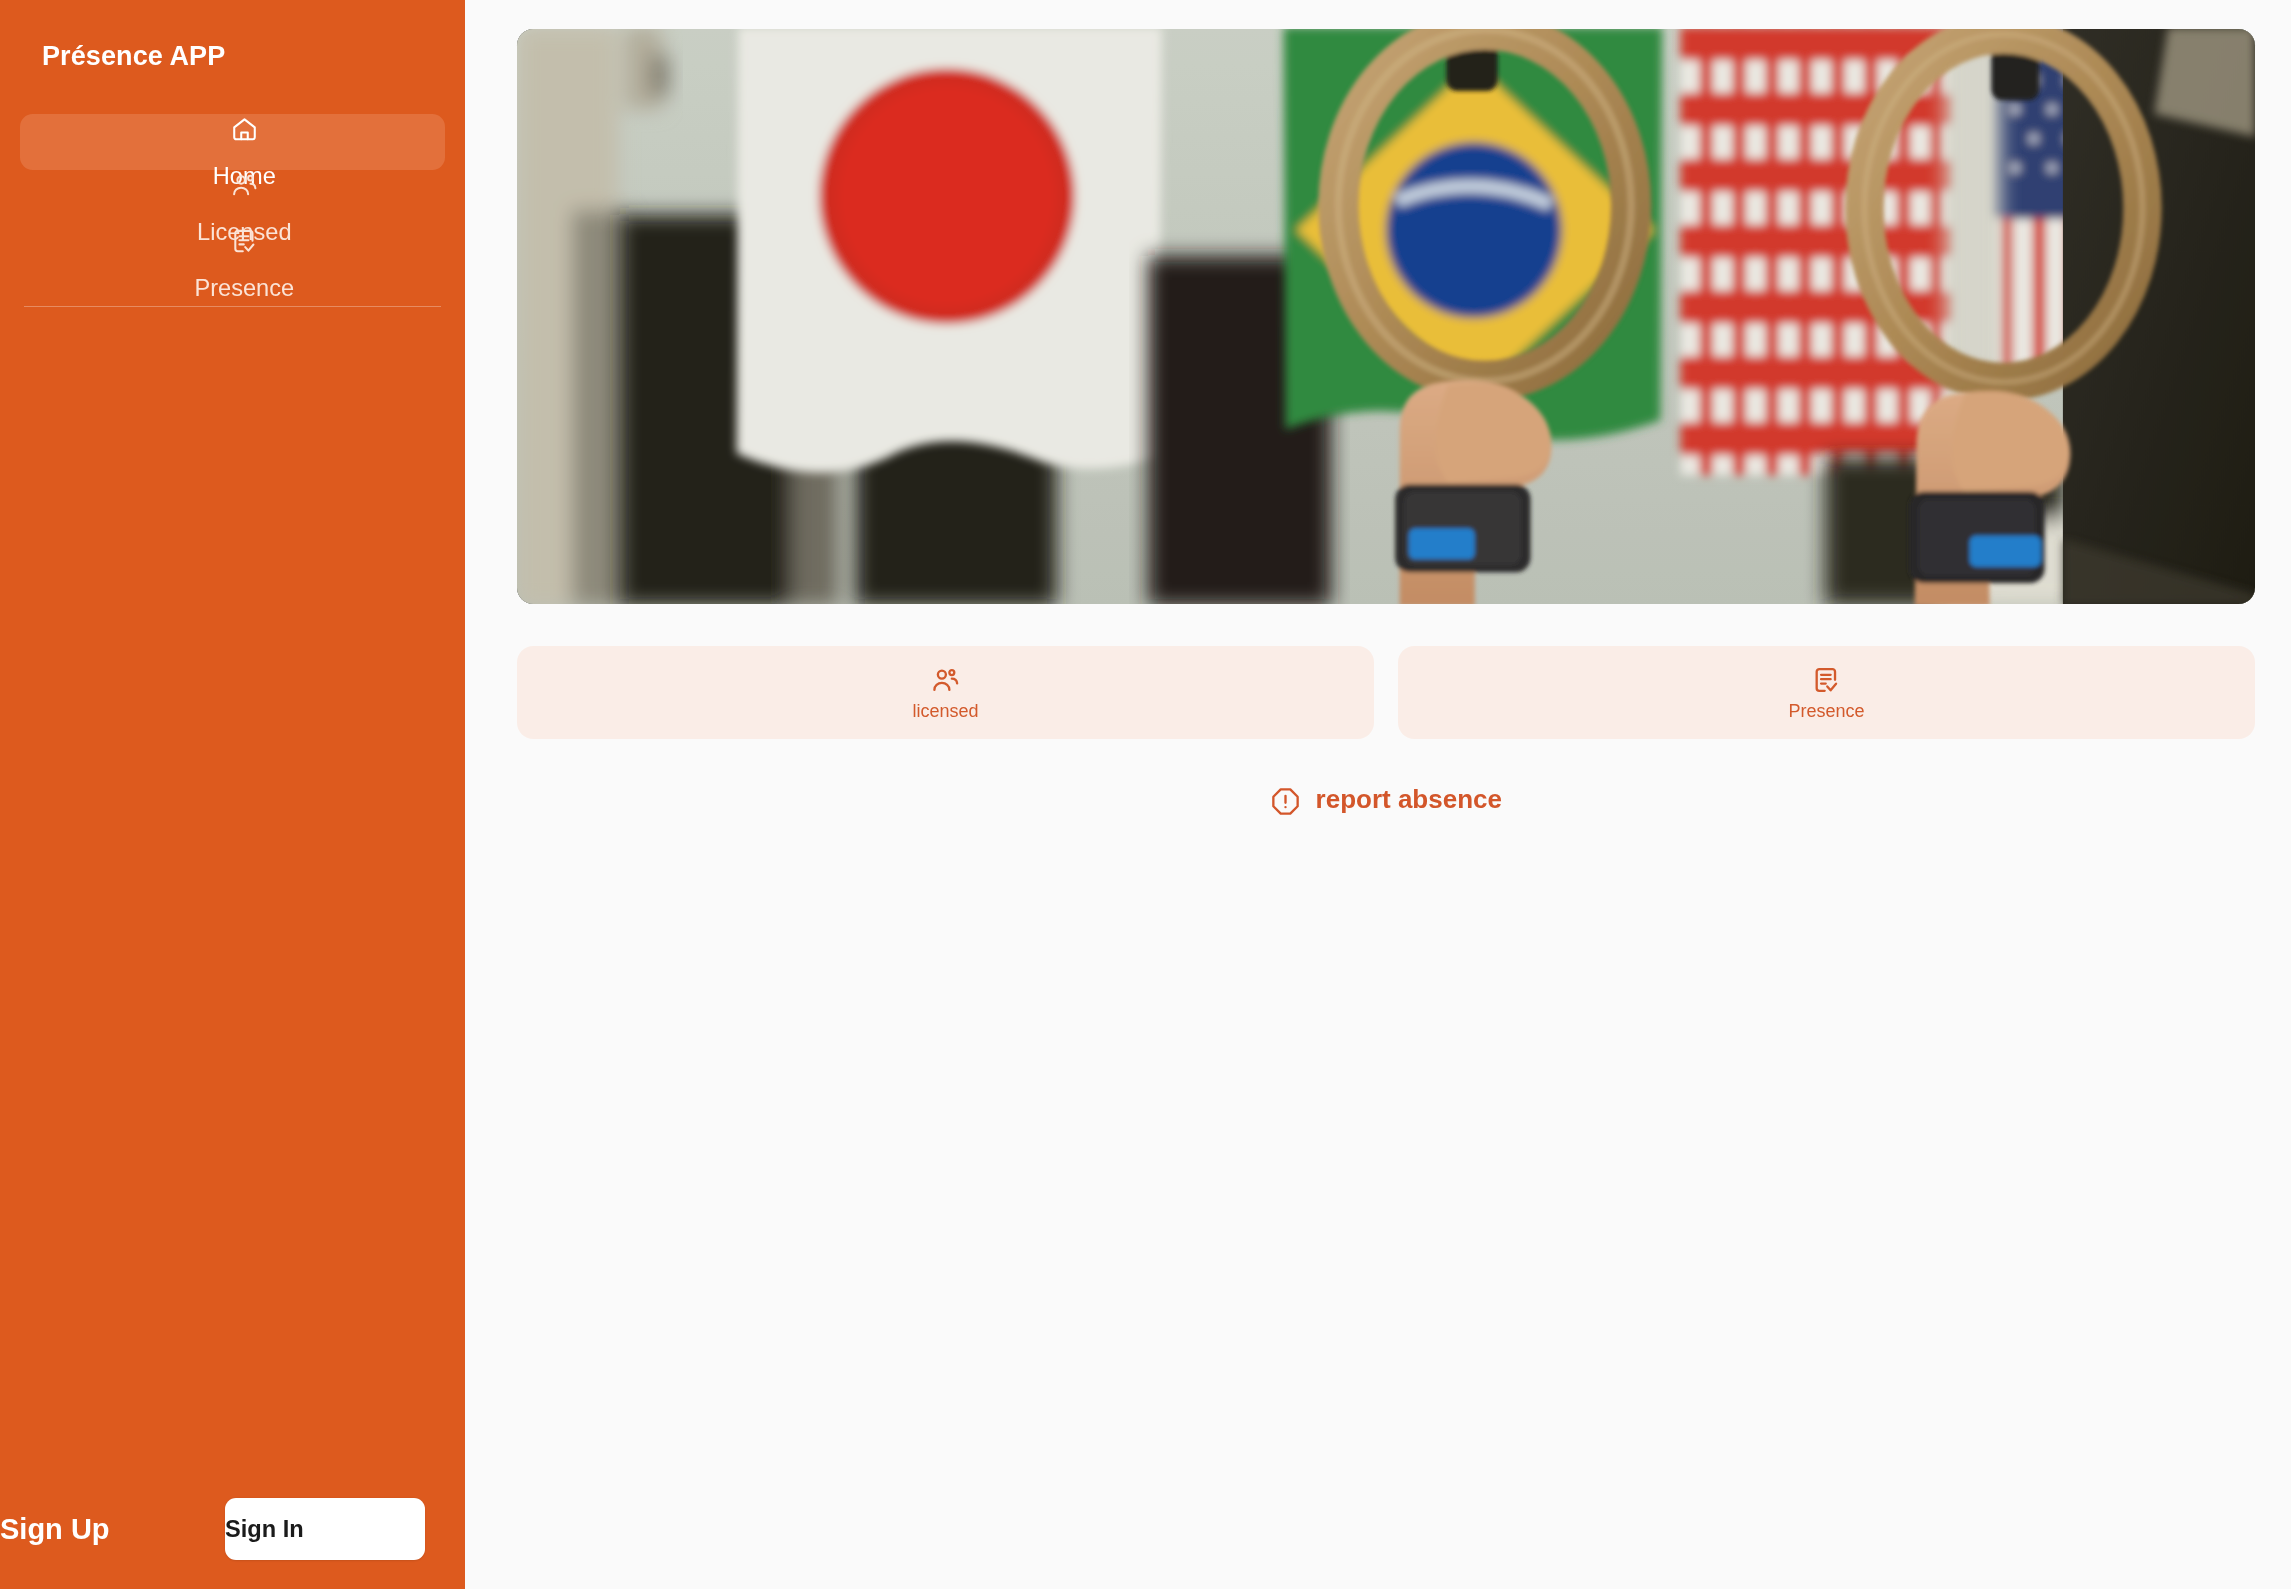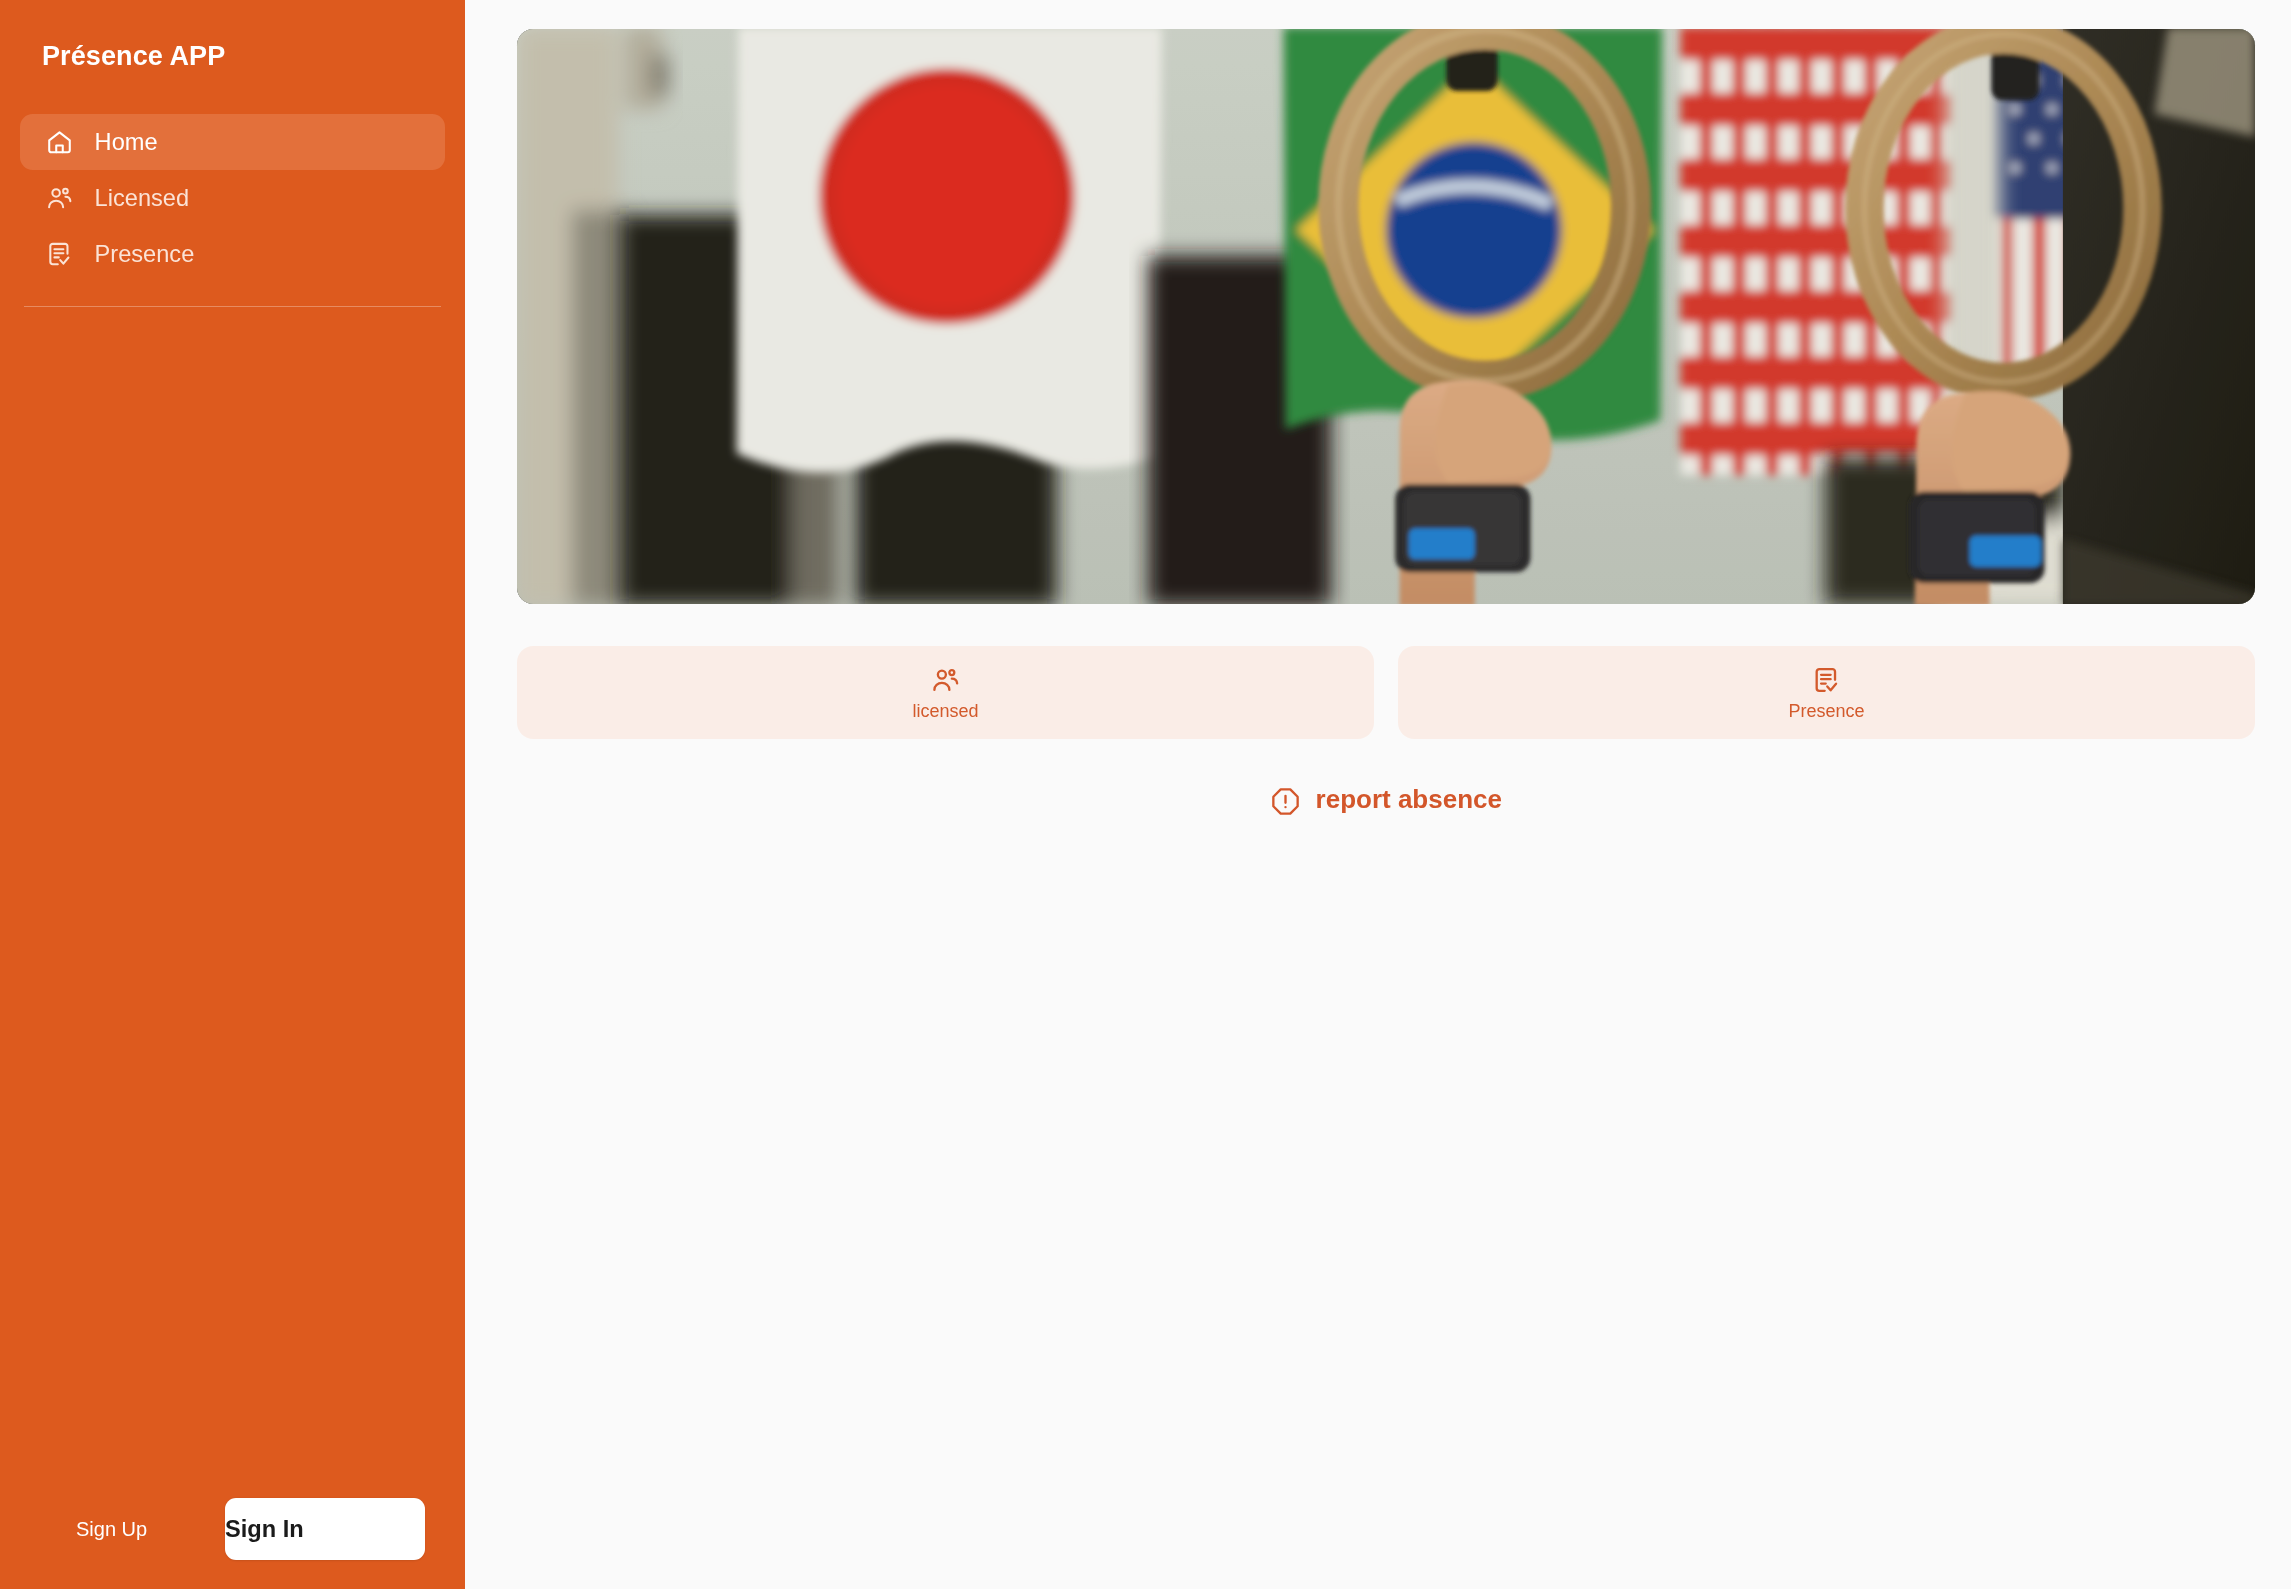--- a/index.html
+++ b/index.html
@@ -48,20 +48,21 @@
     display: flex;
     align-items: center;
     gap: 20px;
     height: 56px;
     padding-left: 23.6px;
     border-radius: 12.7px;
     color: #FBE3D6;
     font-size: 23.6px;
     cursor: pointer;
     user-select: none;
+    flex-direction: column;
   }
   .nav-item .nav-label { line-height: 1; white-space: nowrap; }
   .nav-item.active {
     background: #E3703B;
     color: #FFFFFF;
   }
   .nav-item .nav-icon {
     width: 31px; height: 31px;
     display: flex; align-items: center; justify-content: center;
     flex: 0 0 31px;
@@ -77,23 +78,22 @@
   #sidebar-footer {
     position: absolute;
     left: 0; right: 0; bottom: 0;
     height: 120px;
     display: flex;
     align-items: center;
     padding: 0 20px 0 0;
   }
   #signup-button {
     color: #FFFFFF;
-    font-size: 20px;
-    font-weight: normal;
-    margin-left: 76px;
+    font-size: 29px;
+    font-weight: bold;
     cursor: pointer;
     user-select: none;
     white-space: nowrap;
   }
   #signin-button {
     margin-left: auto;
     margin-right: 20px;
     background: #FFFFFF;
     color: #1B1B1B;
     font-size: 23.6px;

